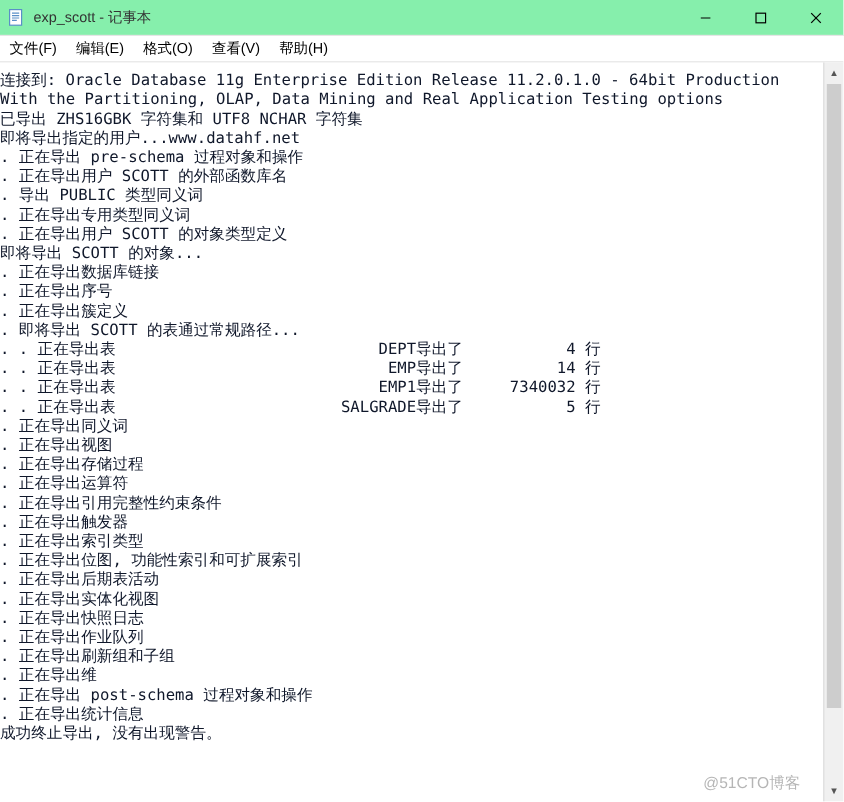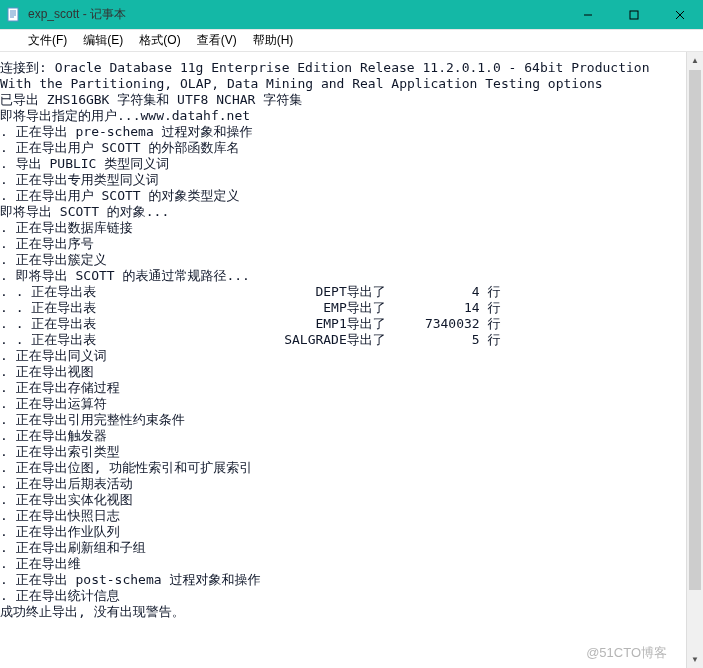--- a/index.html
+++ b/index.html
@@ -6,21 +6,21 @@
     body {
       font-family: "Microsoft YaHei", "SimSun", sans-serif;
       background: #fff;
       width: 703px;
       height: 668px;
       overflow: hidden;
       position: relative;
     }
     .titlebar {
       height: 30px;
-      background: #14b8a6;
+      background: #86efac;
       border-bottom: 1px solid #e5e5e5;
       display: flex;
       align-items: center;
       padding-left: 6px;
       font-size: 12px;
       color: #333;
     }
     .titlebar .icon {
       width: 16px;
       height: 16px;
@@ -41,21 +41,21 @@
       align-items: center;
       justify-content: center;
       font-size: 10px;
       color: #000;
       cursor: pointer;
     }
     .menubar {
       height: 22px;
       display: flex;
       align-items: center;
-      padding-left: 20px;
+      padding-left: 0;
       font-size: 12px;
       border-bottom: 1px solid #e5e5e5;
     }
     .menu-item {
       padding: 2px 8px;
       cursor: pointer;
     }
     .content {
       font-family: "SimSun", "宋体", monospace;
       font-size: 13px;

